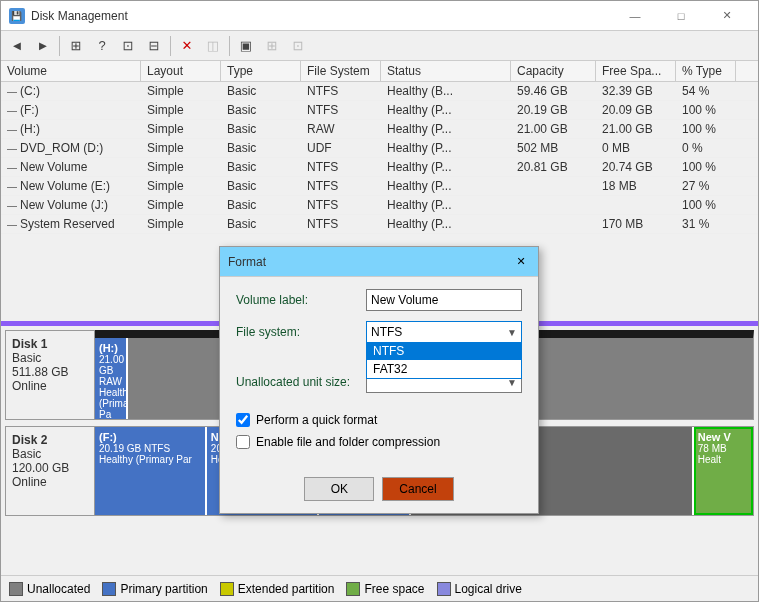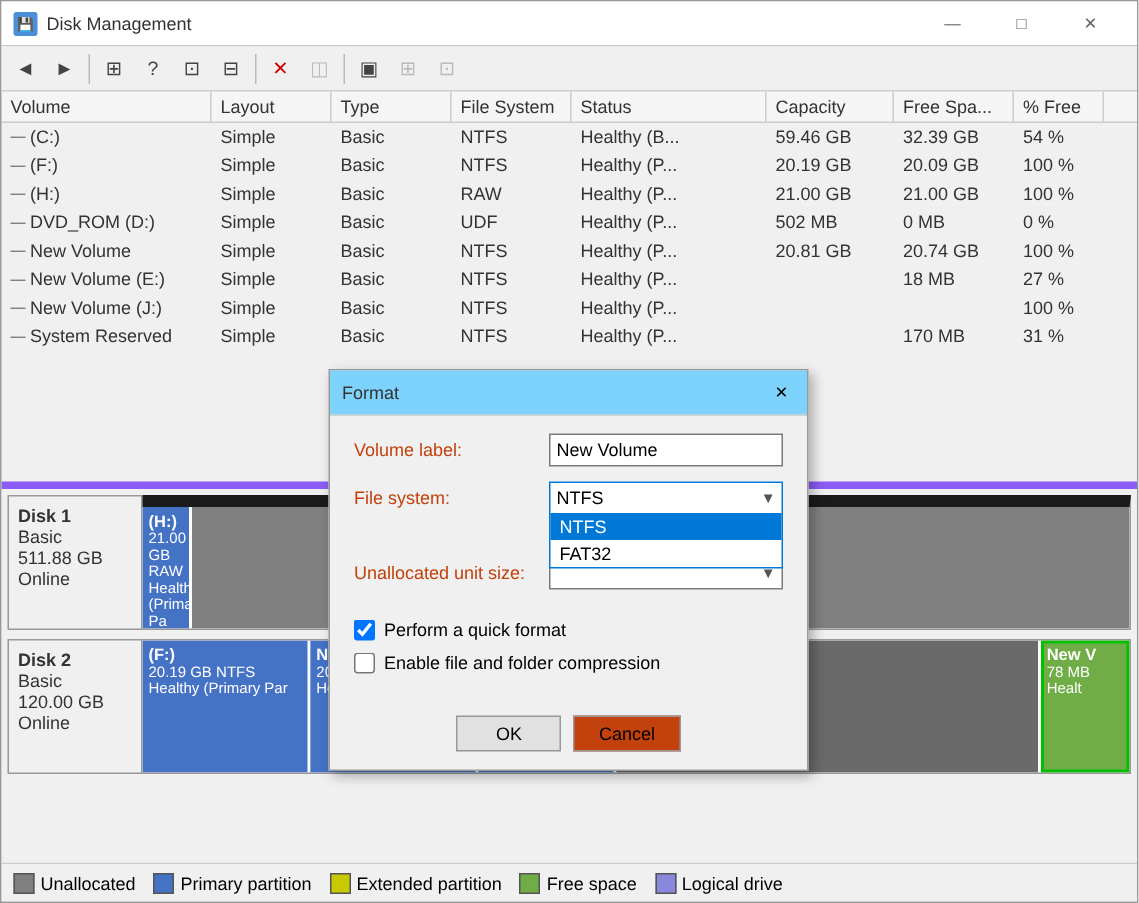--- a/index.html
+++ b/index.html
@@ -62,21 +62,21 @@
     
     .legend { height: 26px; display: flex; align-items: center; gap: 12px; padding: 0 8px; background: #f0f0f0; border-top: 1px solid #ccc; }
     .legend-item { display: flex; align-items: center; gap: 4px; font-size: 11px; }
     .legend-box { width: 14px; height: 14px; border: 1px solid #555; }
     .modal { position: absolute; top: 185px; left: 218px; width: 320px; background: #f0f0f0; border: 1px solid #999; box-shadow: 3px 3px 8px rgba(0,0,0,0.3); z-index: 20; }
     .modal-titlebar { background: #7dd3fc; height: 30px; display: flex; align-items: center; justify-content: space-between; padding: 0 8px; border-bottom: 1px solid #ccc; }
     .modal-title { font-size: 12px; font-weight: normal; color: #333; }
     .modal-close { width: 18px; height: 18px; display: flex; align-items: center; justify-content: center; cursor: pointer; font-size: 11px; border: 1px solid transparent; }
     .modal-body { padding: 12px 16px; }
     .form-row { display: flex; align-items: center; margin-bottom: 10px; }
-    .form-label { width: 130px; color: #c2410c; flex-shrink: 0; }
+    .form-label { width: 130px; color: #14532d; flex-shrink: 0; }
     .form-control { flex: 1; }
     .text-input { width: 100%; border: 1px solid #7a7a7a; padding: 2px 4px; height: 22px; background: white; font-size: 12px; }
     .select-wrapper { position: relative; width: 100%; }
     .select-btn { width: 100%; border: 1px solid #7a7a7a; padding: 2px 4px; height: 22px; background: white; display: flex; align-items: center; justify-content: space-between; cursor: pointer; }
     .select-arrow { font-size: 10px; color: #555; }
     .dropdown-open { border: 1px solid #0078d7; }
     .dropdown-list { position: absolute; top: 21px; left: 0; width: 100%; background: white; border: 1px solid #0078d7; border-top: none; z-index: 30; }
     .dropdown-item { padding: 2px 6px; cursor: pointer; }
     .dropdown-item.highlighted { background: #0078d7; color: white; }
     .checkbox-row { display: flex; align-items: center; margin-bottom: 8px; gap: 6px; }
@@ -127,21 +127,21 @@
     <div class="table-area">
 
       <div class="table-header">
         <div class="th col-volume">Volume</div>
         <div class="th col-layout">Layout</div>
         <div class="th col-type">Type</div>
         <div class="th col-fs">File System</div>
         <div class="th col-status">Status</div>
         <div class="th col-capacity">Capacity</div>
         <div class="th col-free">Free Spa...</div>
-        <div class="th col-pct">% Free</div>
+        <div class="th col-pct">% Type</div>
       </div>
 
       <div class="table-body" id="table-body">
           <div class="table-row">
     <div class="td col-volume td-icon">
       <span style="color:#555;font-size:10px;">—</span>
       <span>(C:)</span>
     </div>
     <div class="td col-layout">Simple</div>
     <div class="td col-type">Basic</div>

